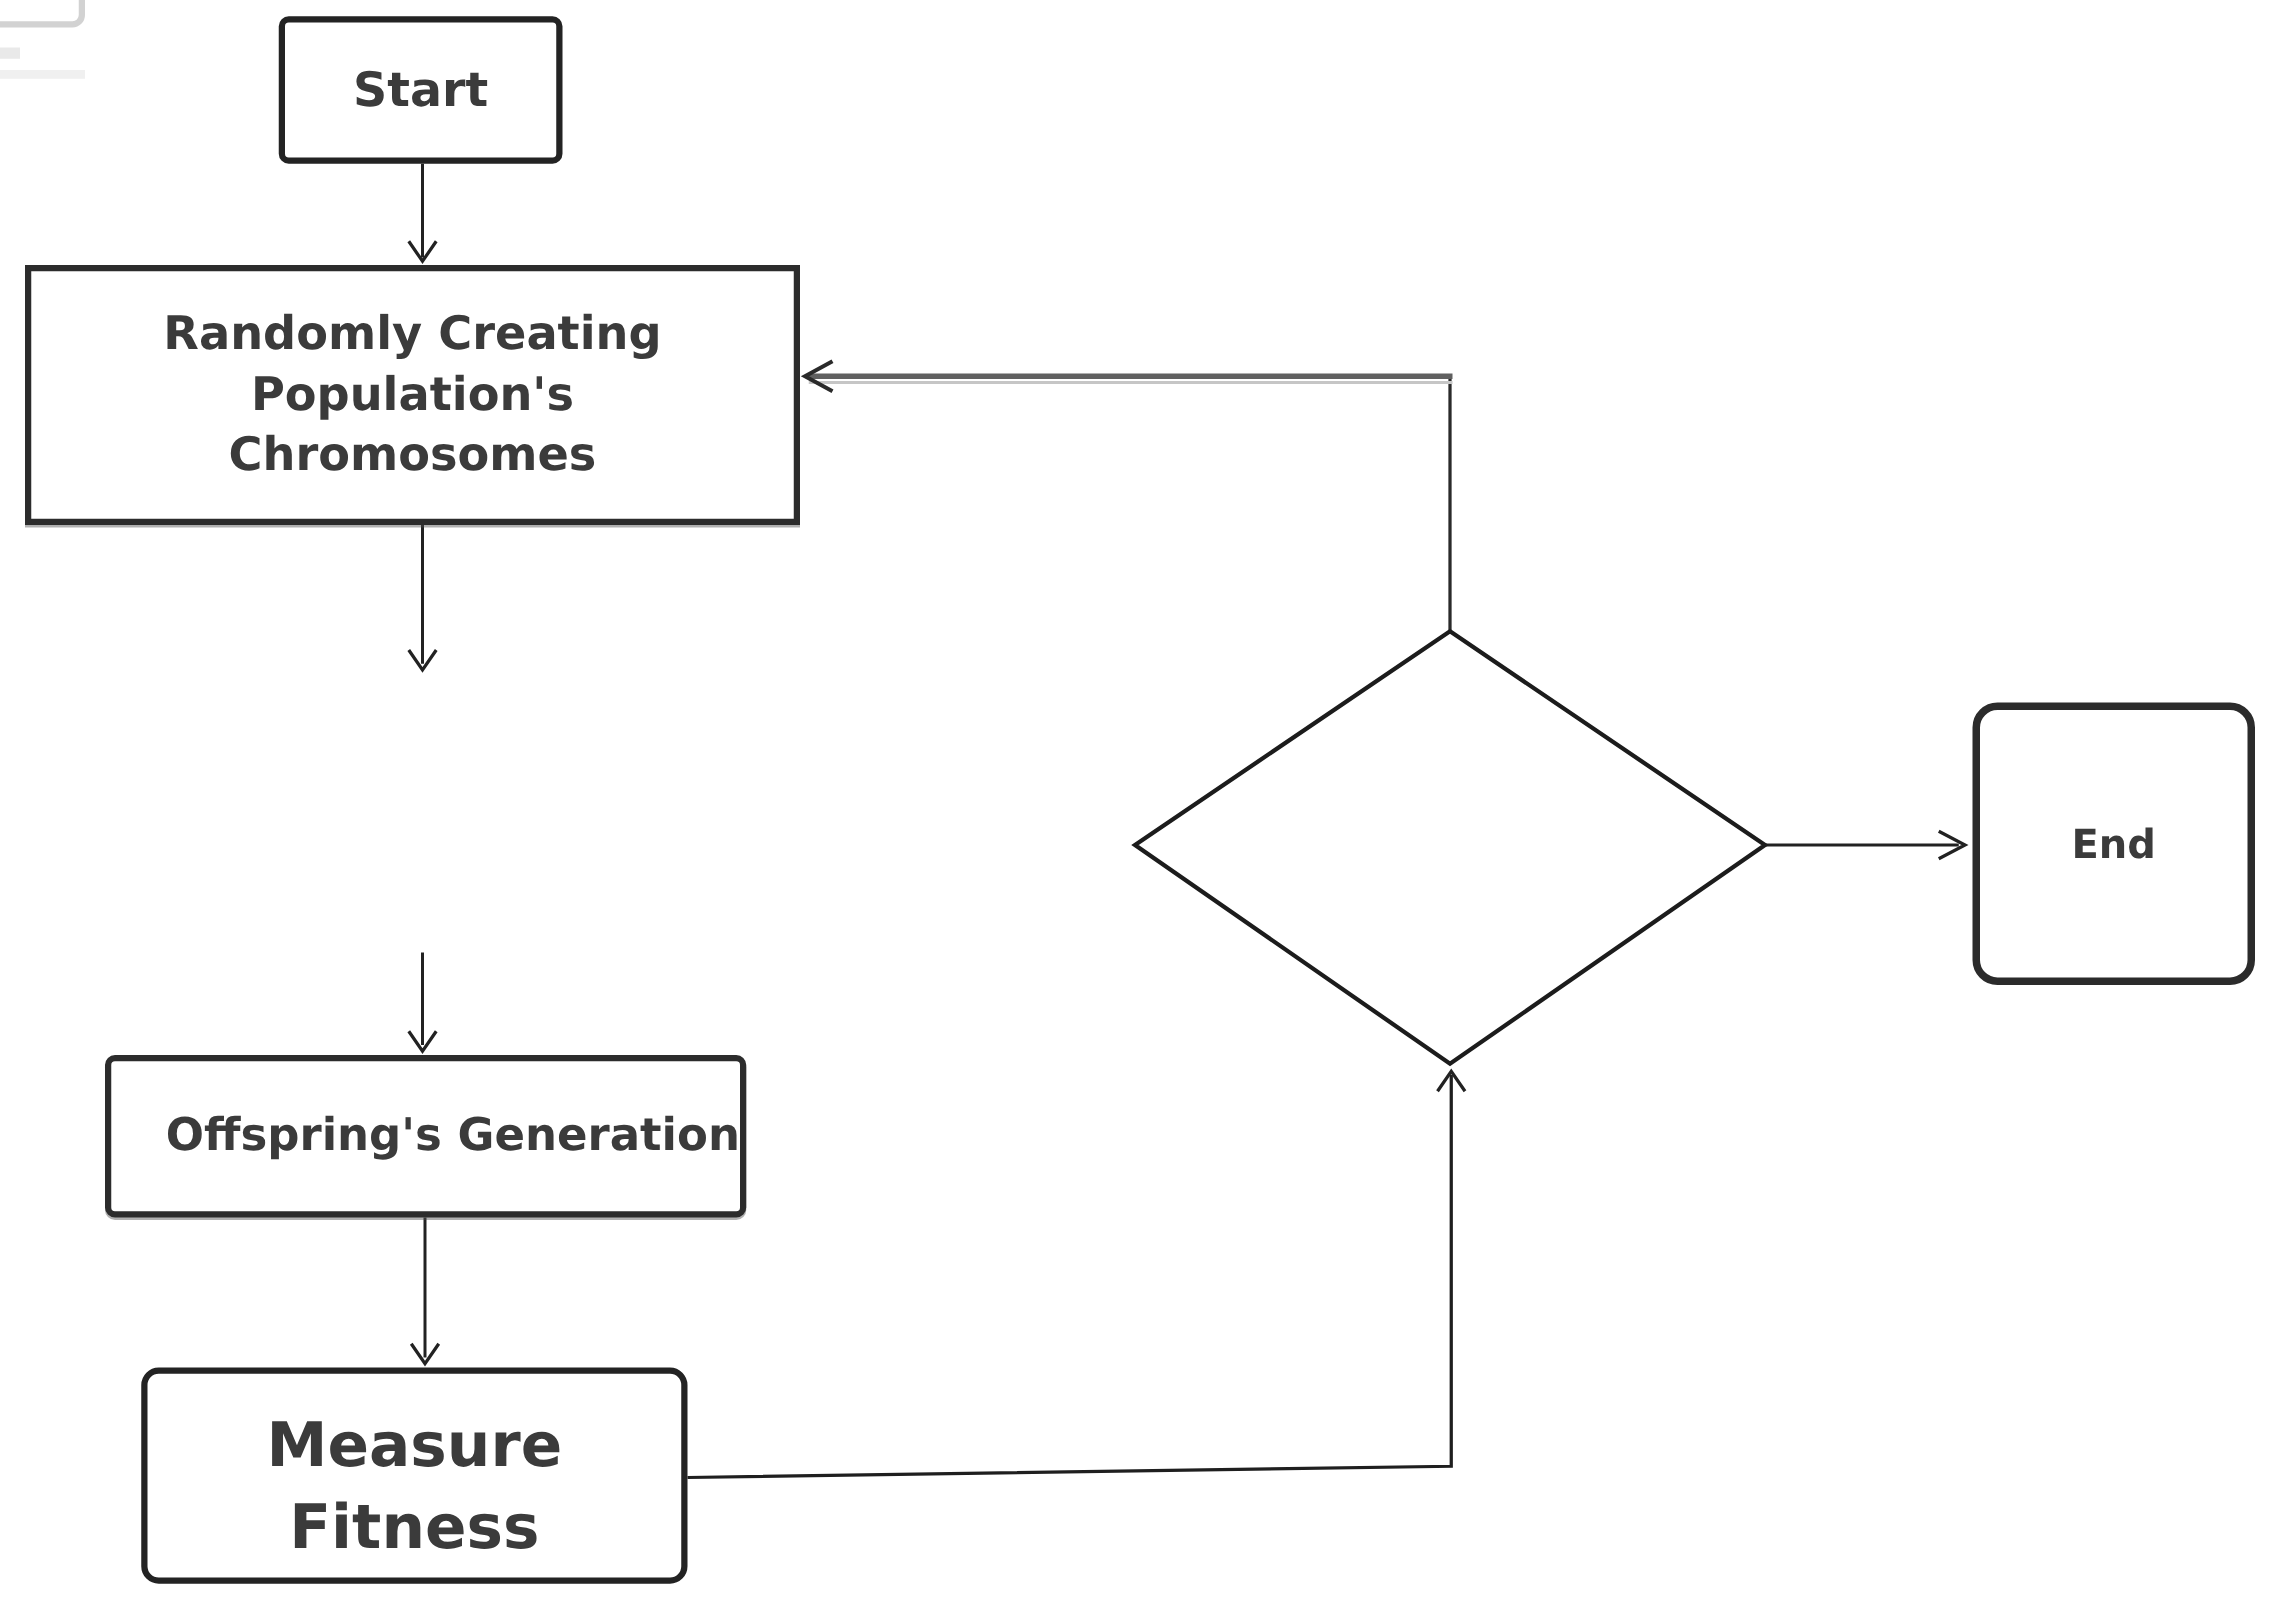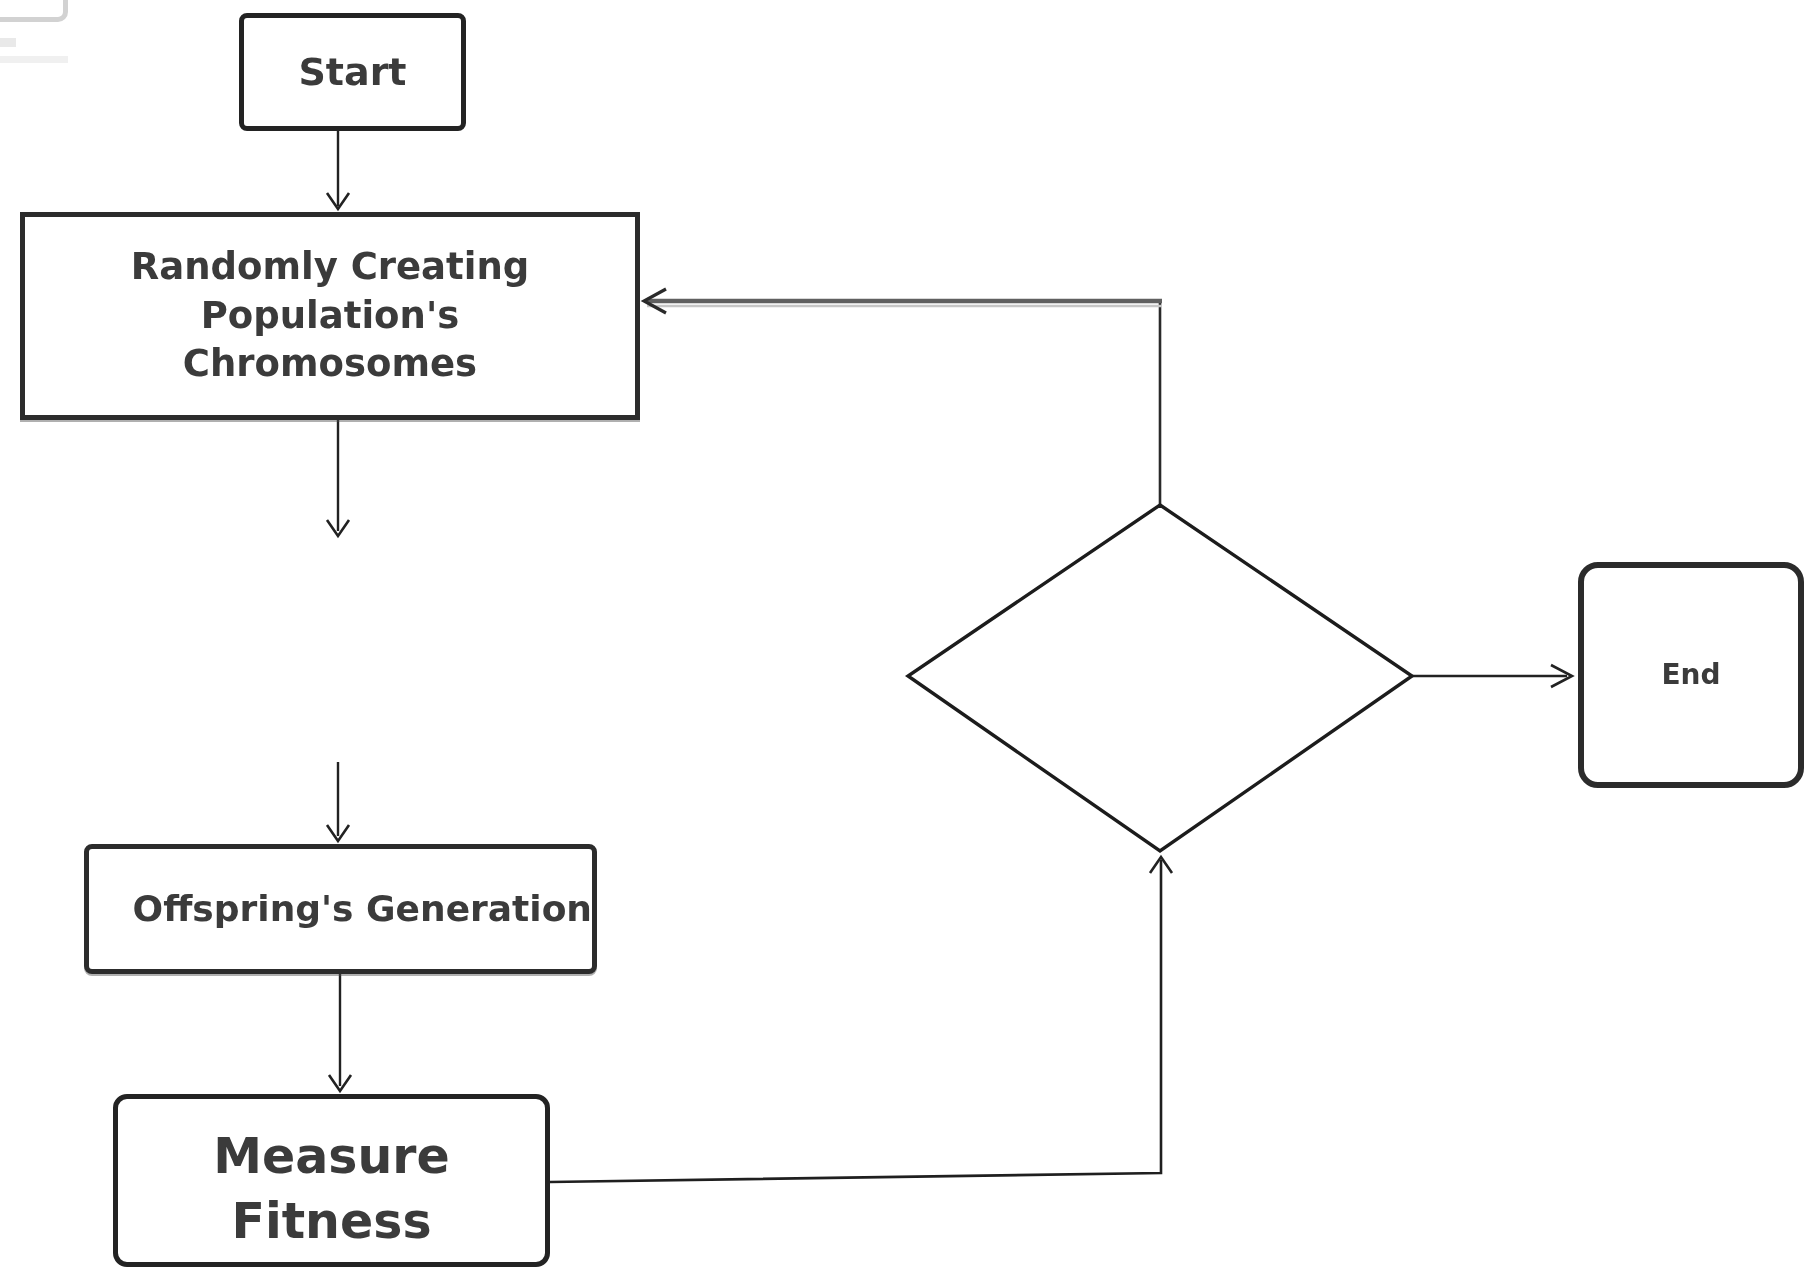--- a/index.html
+++ b/index.html
@@ -32,21 +32,21 @@
     box-sizing: border-box;
   }
   .node-label {
     font-weight: 700;
     color: #3b3b3b;
     white-space: pre-line;
     line-height: 1.32;
     letter-spacing: 0px;
   }
   #node-start {
-    left: 239px; top: 13px; width: 227px; height: 118px;
+    left: 223px; top: 13px; width: 227px; height: 118px;
     border: 5px solid #232323; border-radius: 8px;
   }
   #node-start .node-label { font-size: 38px; }
   #node-create-population {
     left: 20px; top: 212px; width: 620px; height: 208px;
     border: 5px solid #2c2c2c; border-radius: 0;
     box-shadow: 0 2px 0 rgba(80,80,80,0.45);
   }
   #node-create-population .node-label { font-size: 37px; }
   #node-binary-tournament {
@@ -64,21 +64,21 @@
   #node-offspring-generation .node-label { font-size: 36px; }
   #node-measure-fitness {
     left: 113px; top: 1094px; width: 437px; height: 173px;
     border: 5px solid #232323; border-radius: 14px;
   }
   #node-measure-fitness .node-label { font-size: 49px; margin-top: 19px; }
   #node-end {
     left: 1578px; top: 562px; width: 226px; height: 226px;
     border: 6px solid #2b2b2b; border-radius: 20px;
   }
-  #node-end .node-label { font-size: 28px; }
+  #node-end .node-label { font-size: 32px; }
   #diamond-label-box {
     position: absolute;
     left: 960px; top: 600px; width: 400px; height: 158px;
     display: flex; align-items: center; justify-content: center;
     text-align: center;
   }
   #diamond-label-box .node-label { font-size: 37px; line-height: 1.38; }
   
   #corner-artifact {
     position: absolute;

